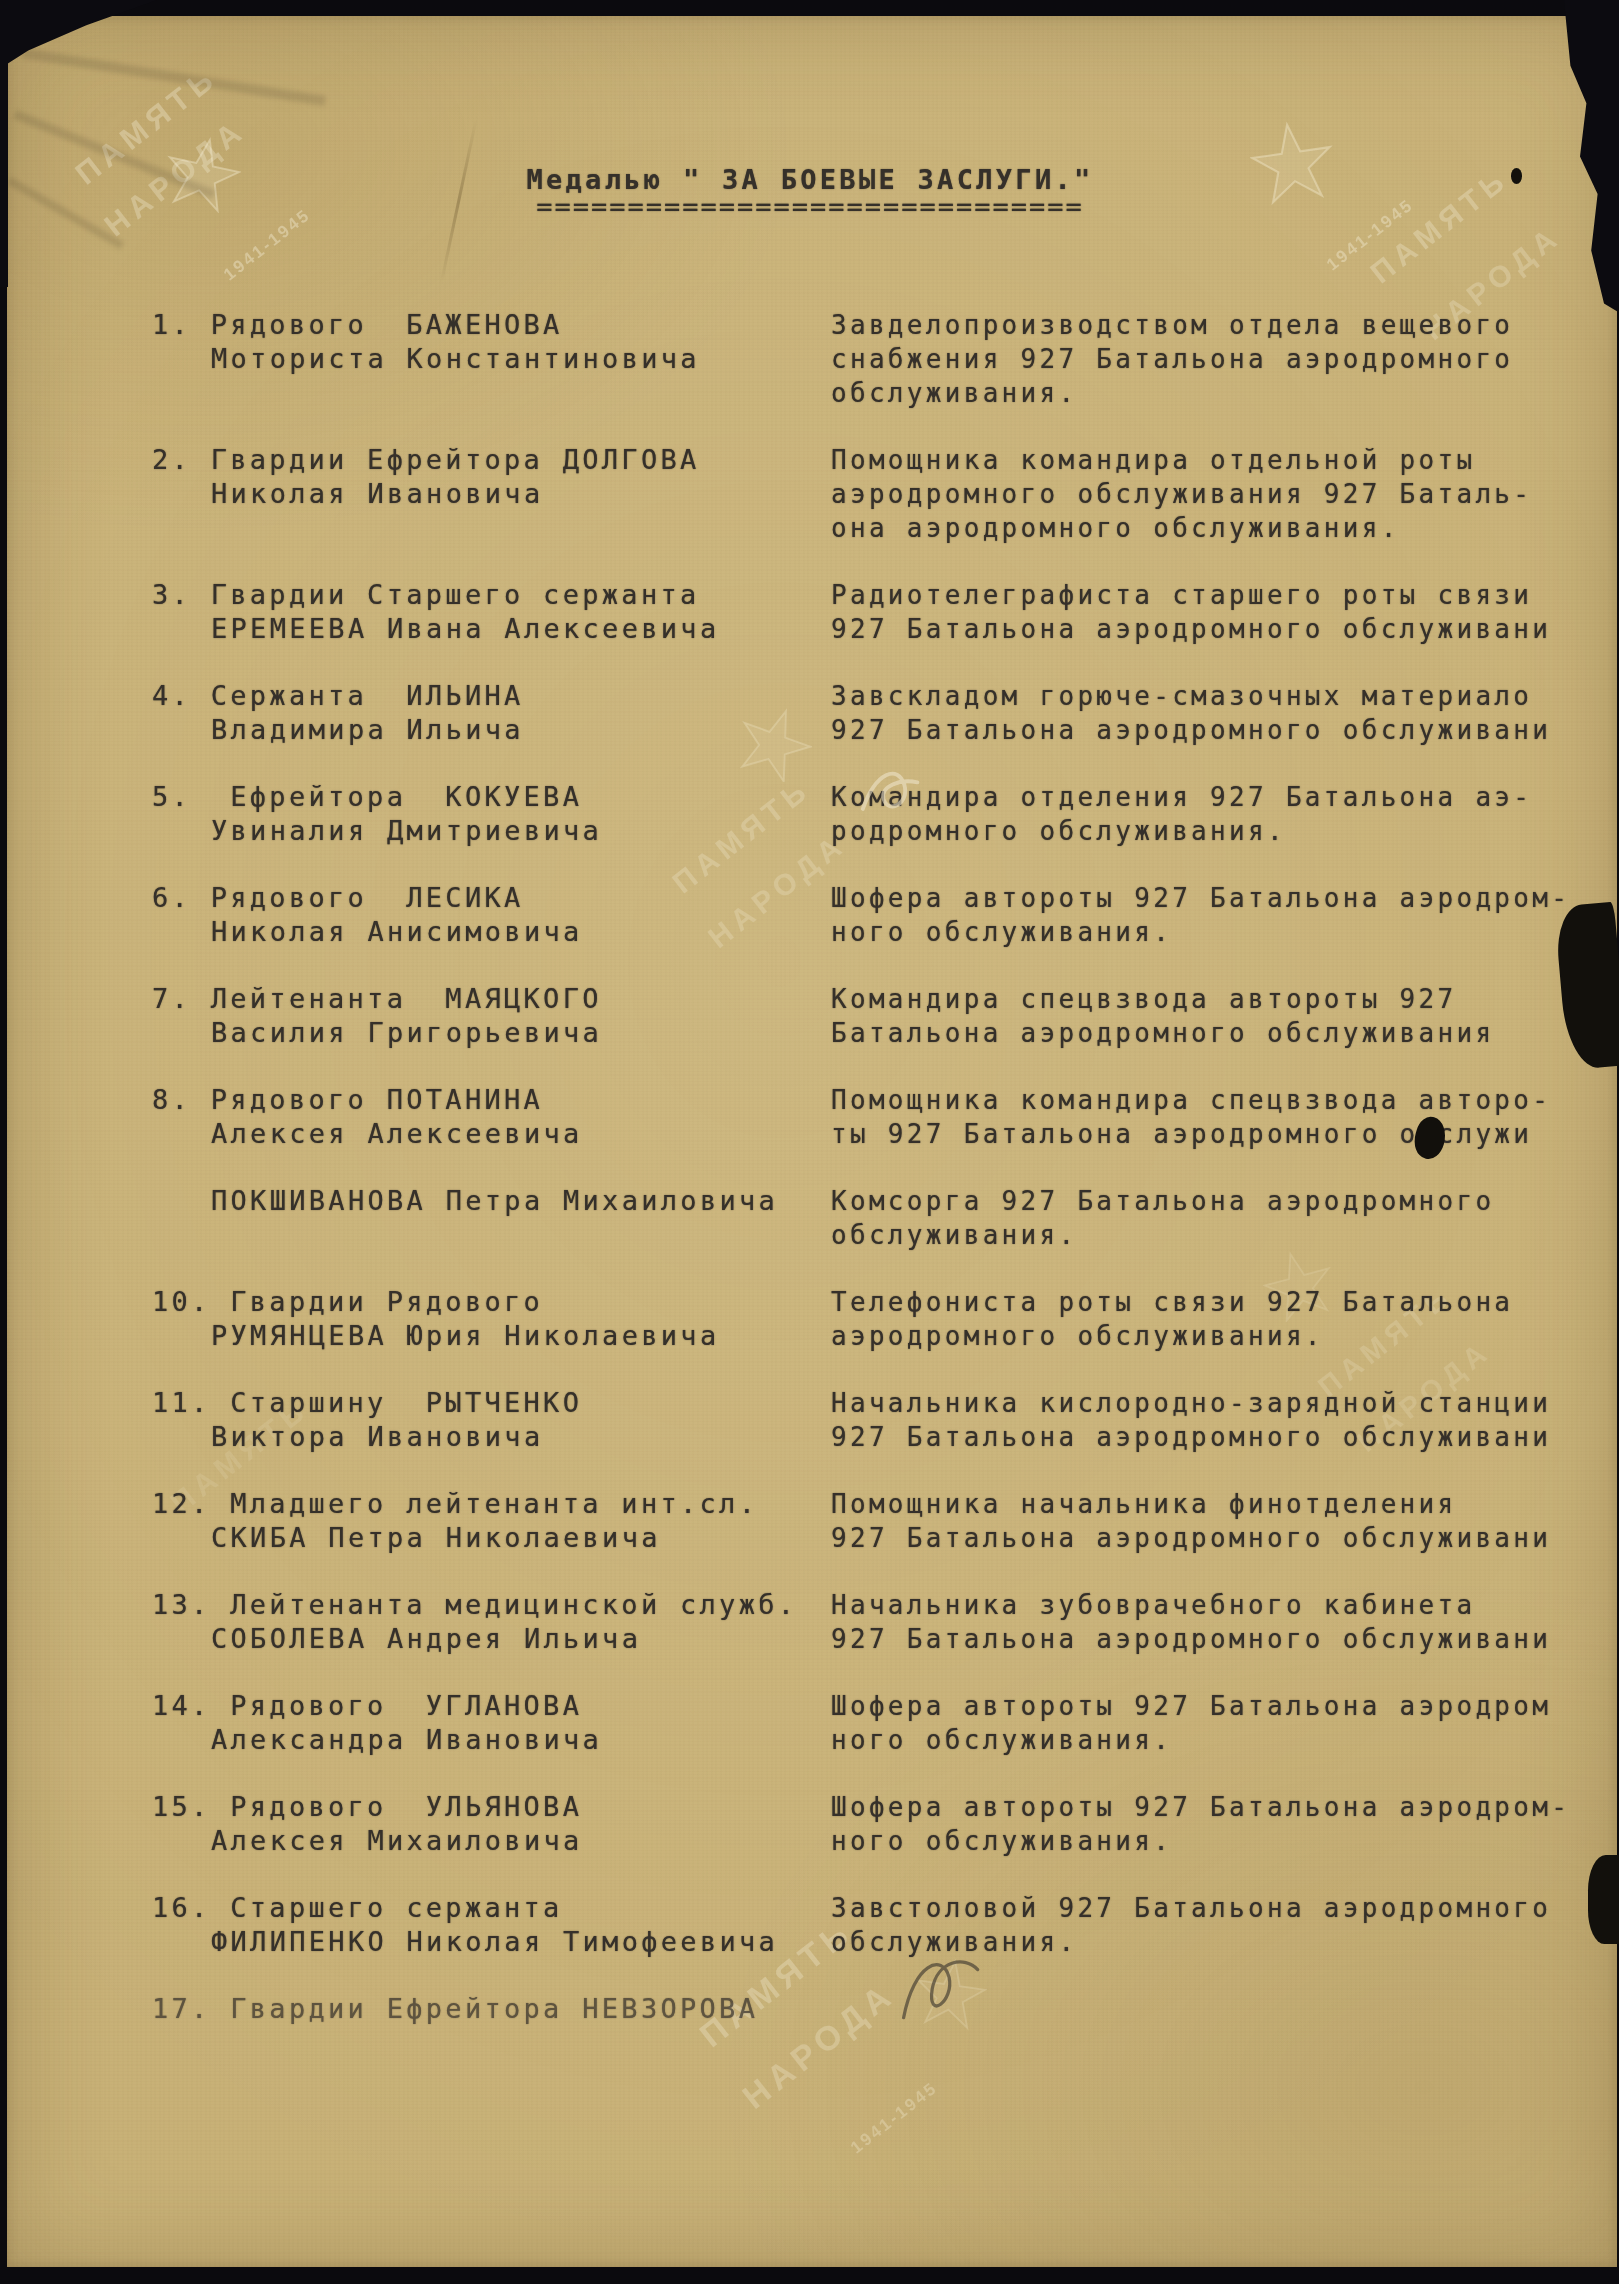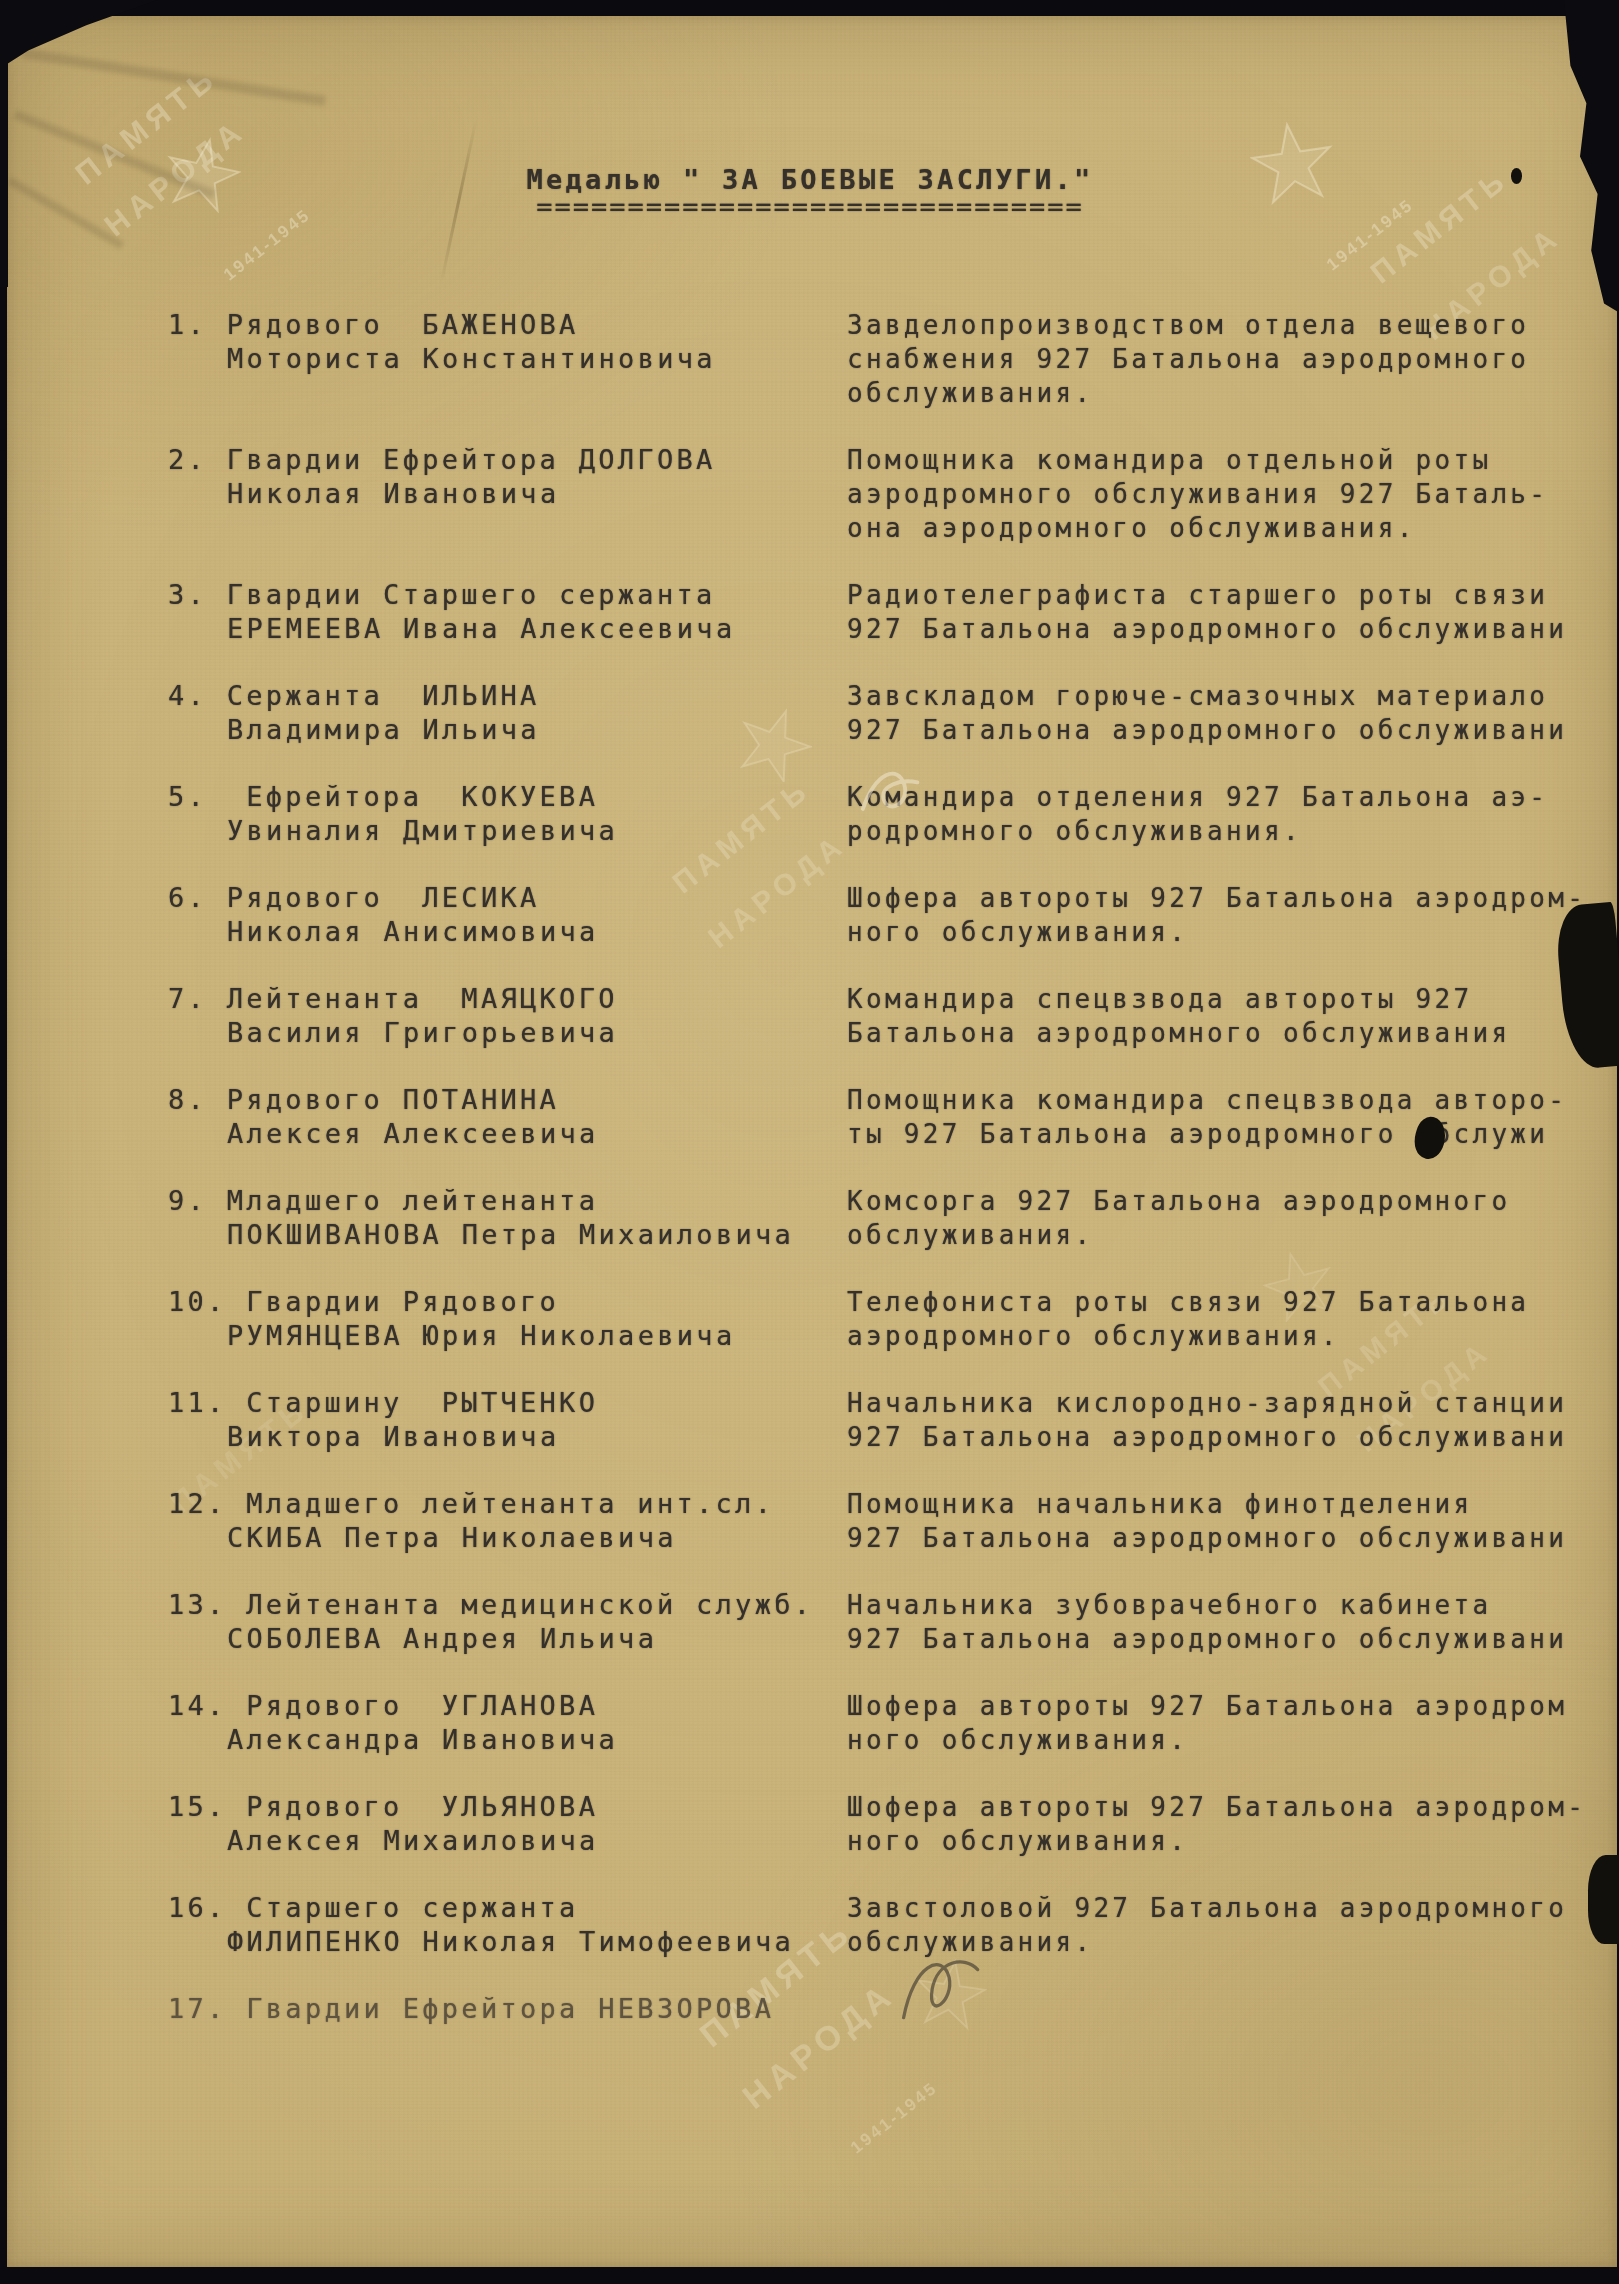--- a/index.html
+++ b/index.html
@@ -12,21 +12,21 @@
       radial-gradient(1566px 1827px at 48% 42%, rgba(255,246,212,.10), transparent 72%),
       repeating-linear-gradient(0deg, rgba(120,95,50,.028) 0 1.3px, rgba(0,0,0,0) 1.3px 3.3px),
       repeating-linear-gradient(90deg, rgba(120,95,50,.022) 0 2px, rgba(0,0,0,0) 2px 4.6px),
       #c8b177;
     box-shadow: inset 0 0 91px rgba(95,72,35,.28), inset 0 0 10.4px rgba(80,60,30,.22);}
   .typed{color:#35302a;text-shadow:0 0 1.3px rgba(52,46,36,.75);filter:blur(0.4px);}
   .title-wrap{position:absolute;left:0;top:164px;width:100%;text-align:center;}
   .doc-title{font-size:27px;letter-spacing:3.3px;font-weight:bold;}
   .doc-underline{font-size:27px;letter-spacing:2px;margin-top:-3.9px;}
   .entries{position:absolute;left:152px;top:308px;width:1442px;}
-  .entry{display:flex;flex-direction:row;margin-bottom:33px;margin-left:16px;}
+  .entry{display:flex;flex-direction:row;margin-bottom:33px;}
   .col-left{width:679px;flex:none;font-size:27px;line-height:34px;letter-spacing:3.3px;white-space:pre;}
   .col-right{width:764px;flex:none;font-size:26px;line-height:34px;letter-spacing:3.3px;white-space:pre;}
   .name-line{padding-left:59px;}
   .entry.faded{opacity:.72;}
   
   .wm{position:absolute;pointer-events:none;}
   .wm-text{font-family:"Liberation Sans",sans-serif;font-weight:bold;color:rgba(240,231,205,.5);
            transform:rotate(-38deg);letter-spacing:5.9px;white-space:nowrap;}
   .wm-years{font-family:"Liberation Sans",sans-serif;font-weight:bold;color:rgba(240,231,205,.45);
            transform:rotate(-38deg);letter-spacing:2.6px;font-size:17px;white-space:nowrap;}
@@ -132,21 +132,21 @@
         <div class="col-left"><div class="rank-line">7. Лейтенанта  МАЯЦКОГО</div><div class="name-line">Василия Григорьевича</div></div>
         <div class="col-right">Командира спецвзвода автороты 927
 Батальона аэродромного обслуживания</div>
       </div>
       <div class="entry">
         <div class="col-left"><div class="rank-line">8. Рядового ПОТАНИНА</div><div class="name-line">Алексея Алексеевича</div></div>
         <div class="col-right">Помощника командира спецвзвода авторо-
 ты 927 Батальона аэродромного обслужи</div>
       </div>
       <div class="entry">
-        <div class="col-left"><div class="rank-line">9. Младшего лейтенанта</div><div class="name-line">ПОКШИВАНОВА Петра Михаиловича</div></div>
+        <div class="col-left"><div class="name-line">ПОКШИВАНОВА Петра Михаиловича</div></div>
         <div class="col-right">Комсорга 927 Батальона аэродромного
 обслуживания.</div>
       </div>
       <div class="entry">
         <div class="col-left"><div class="rank-line">10. Гвардии Рядового</div><div class="name-line">РУМЯНЦЕВА Юрия Николаевича</div></div>
         <div class="col-right">Телефониста роты связи 927 Батальона
 аэродромного обслуживания.</div>
       </div>
       <div class="entry">
         <div class="col-left"><div class="rank-line">11. Старшину  РЫТЧЕНКО</div><div class="name-line">Виктора Ивановича</div></div>

